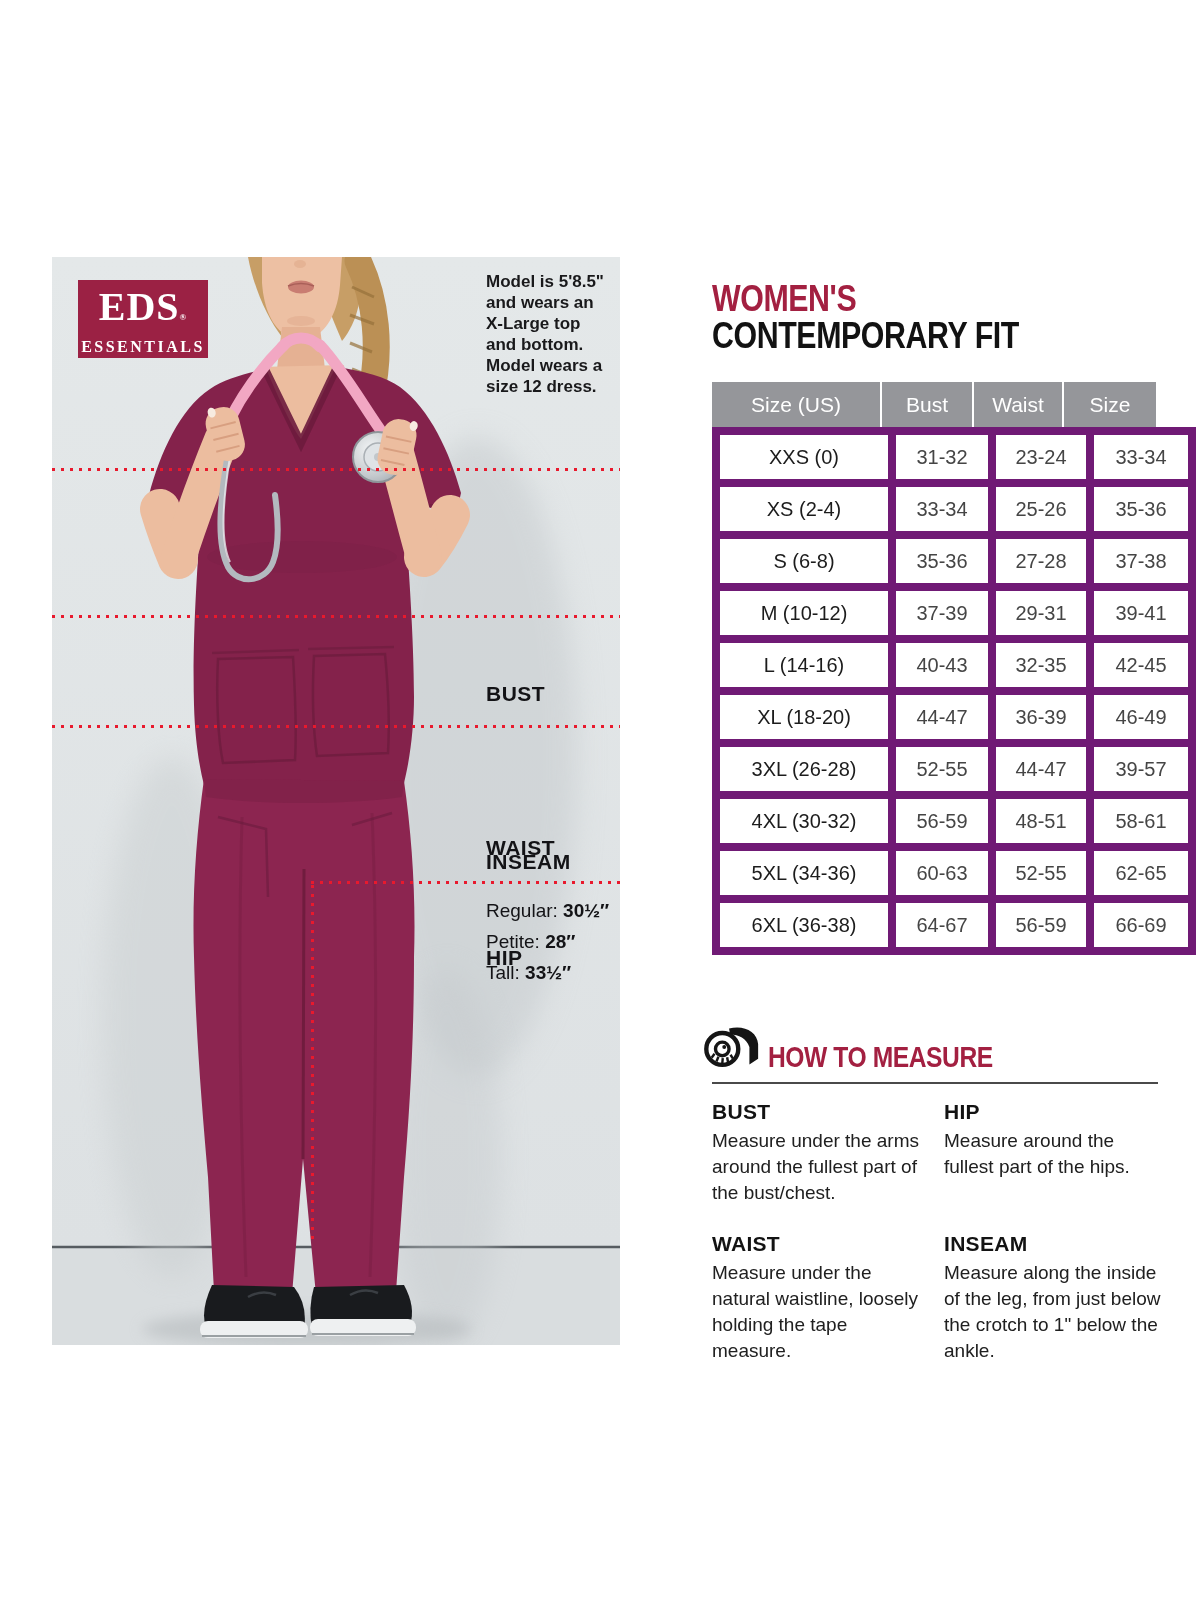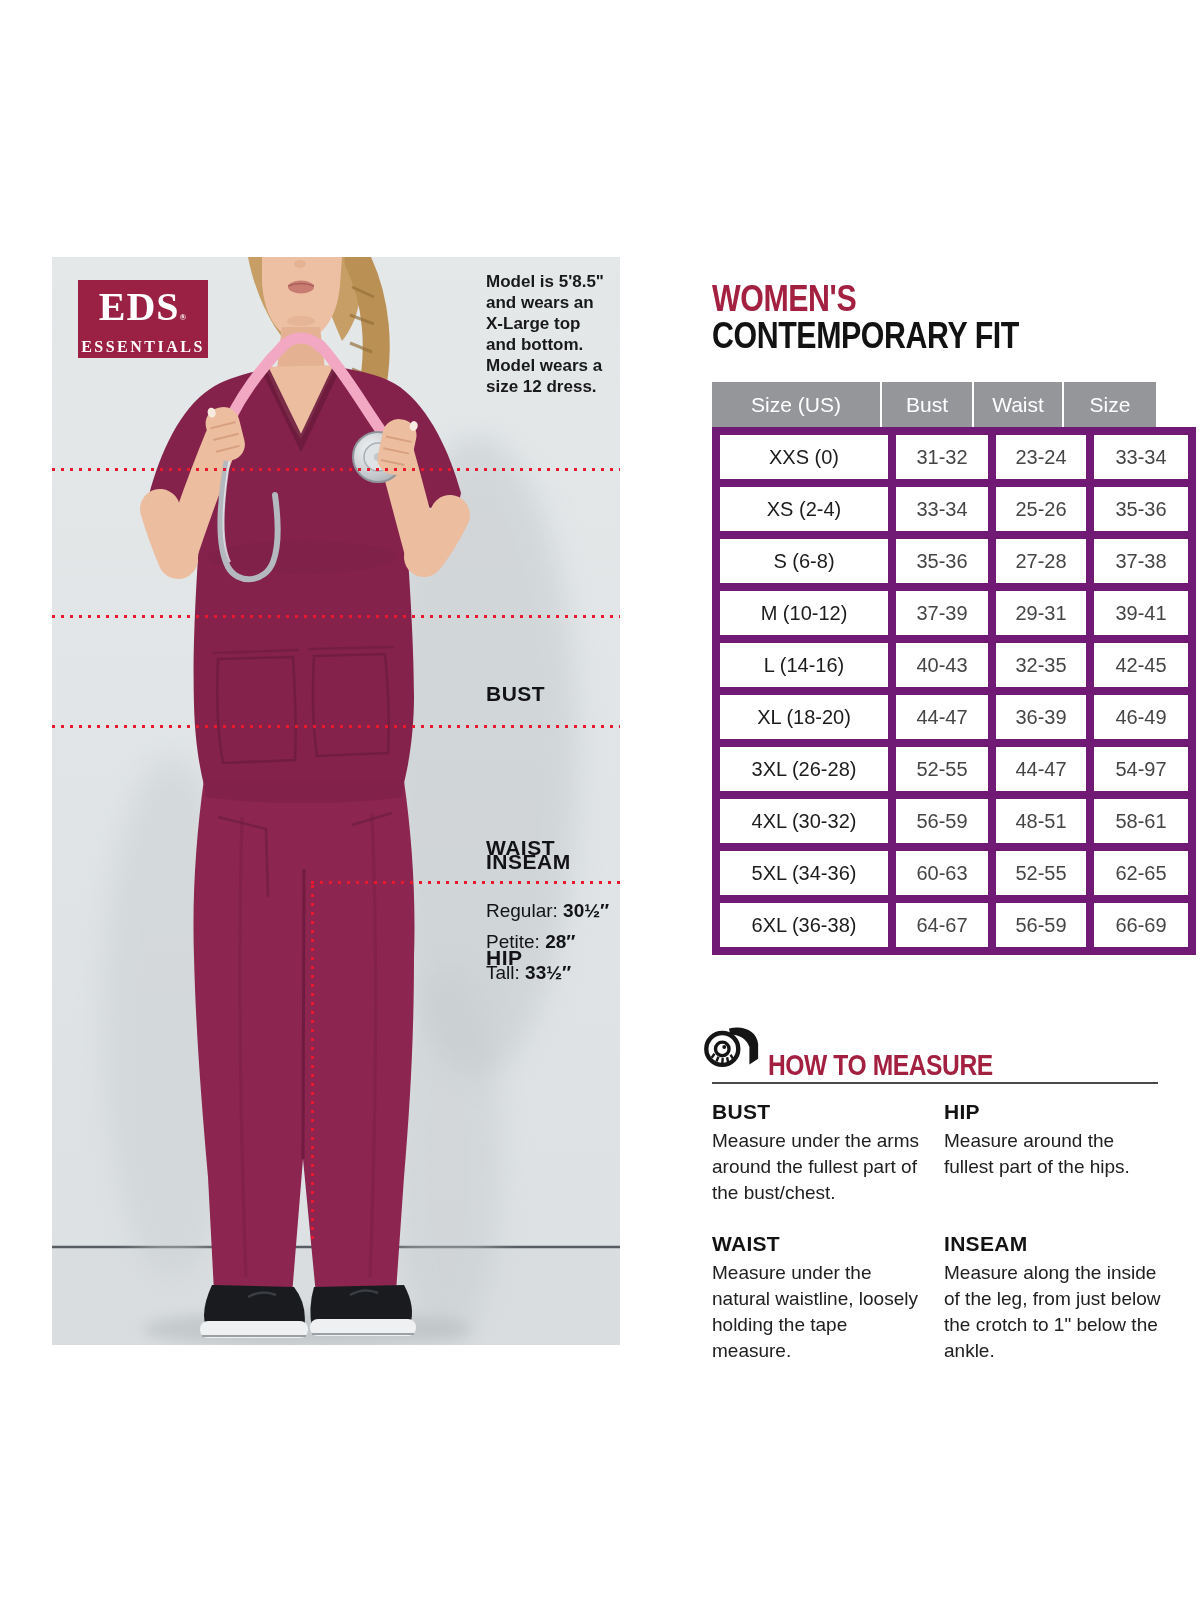--- a/index.html
+++ b/index.html
@@ -39,21 +39,21 @@
   .sz-head div{display:flex;align-items:center;justify-content:center;color:#fff;font-size:21px;
                border-left:2px solid #fff;}
   .sz-head div:first-child{border-left:none;}
   table.sz-body{border-collapse:collapse;width:444px;table-layout:fixed;}
   table.sz-body td{border:8px solid #701a75;height:44px;text-align:center;vertical-align:middle;
                    font-size:20px;color:#454545;background:#fff;padding:0;}
   table.sz-body td.c0{width:168px;color:#1c1c1c;}
   table.sz-body td.c1{width:92px;} table.sz-body td.c2{width:90px;} table.sz-body td.c3{width:94px;}
 
   .htm-head{position:absolute;left:700px;top:1022px;width:460px;height:64px;}
-  .htm-head .ttl{position:absolute;left:68px;top:26px;font-size:30px;font-weight:bold;color:#a32041;}
+  .htm-head .ttl{position:absolute;left:68px;top:18px;font-size:30px;font-weight:bold;color:#a32041;}
   .htm-rule{position:absolute;left:712px;top:1082px;width:446px;height:2px;background:#4a4a4a;}
 
   .measure-grid{position:absolute;left:712px;top:1100px;width:452px;display:grid;
                 grid-template-columns:212px 220px;column-gap:20px;row-gap:26px;}
   .measure-grid h4{margin:0 0 4px 0;font-size:21px;letter-spacing:.3px;color:#131313;}
   .measure-grid p{margin:0;font-size:19px;line-height:26px;color:#202020;}
 </style>
 </head>
 <body>
 
@@ -240,21 +240,21 @@
       <tr>
             <td class="c0">XL (18-20)</td>
             <td class="c1">44-47</td>
             <td class="c2">36-39</td>
             <td class="c3">46-49</td>
           </tr>
       <tr>
             <td class="c0">3XL (26-28)</td>
             <td class="c1">52-55</td>
             <td class="c2">44-47</td>
-            <td class="c3">54-97</td>
+            <td class="c3">39-57</td>
           </tr>
       <tr>
             <td class="c0">4XL (30-32)</td>
             <td class="c1">56-59</td>
             <td class="c2">48-51</td>
             <td class="c3">58-61</td>
           </tr>
       <tr>
             <td class="c0">5XL (34-36)</td>
             <td class="c1">60-63</td>

